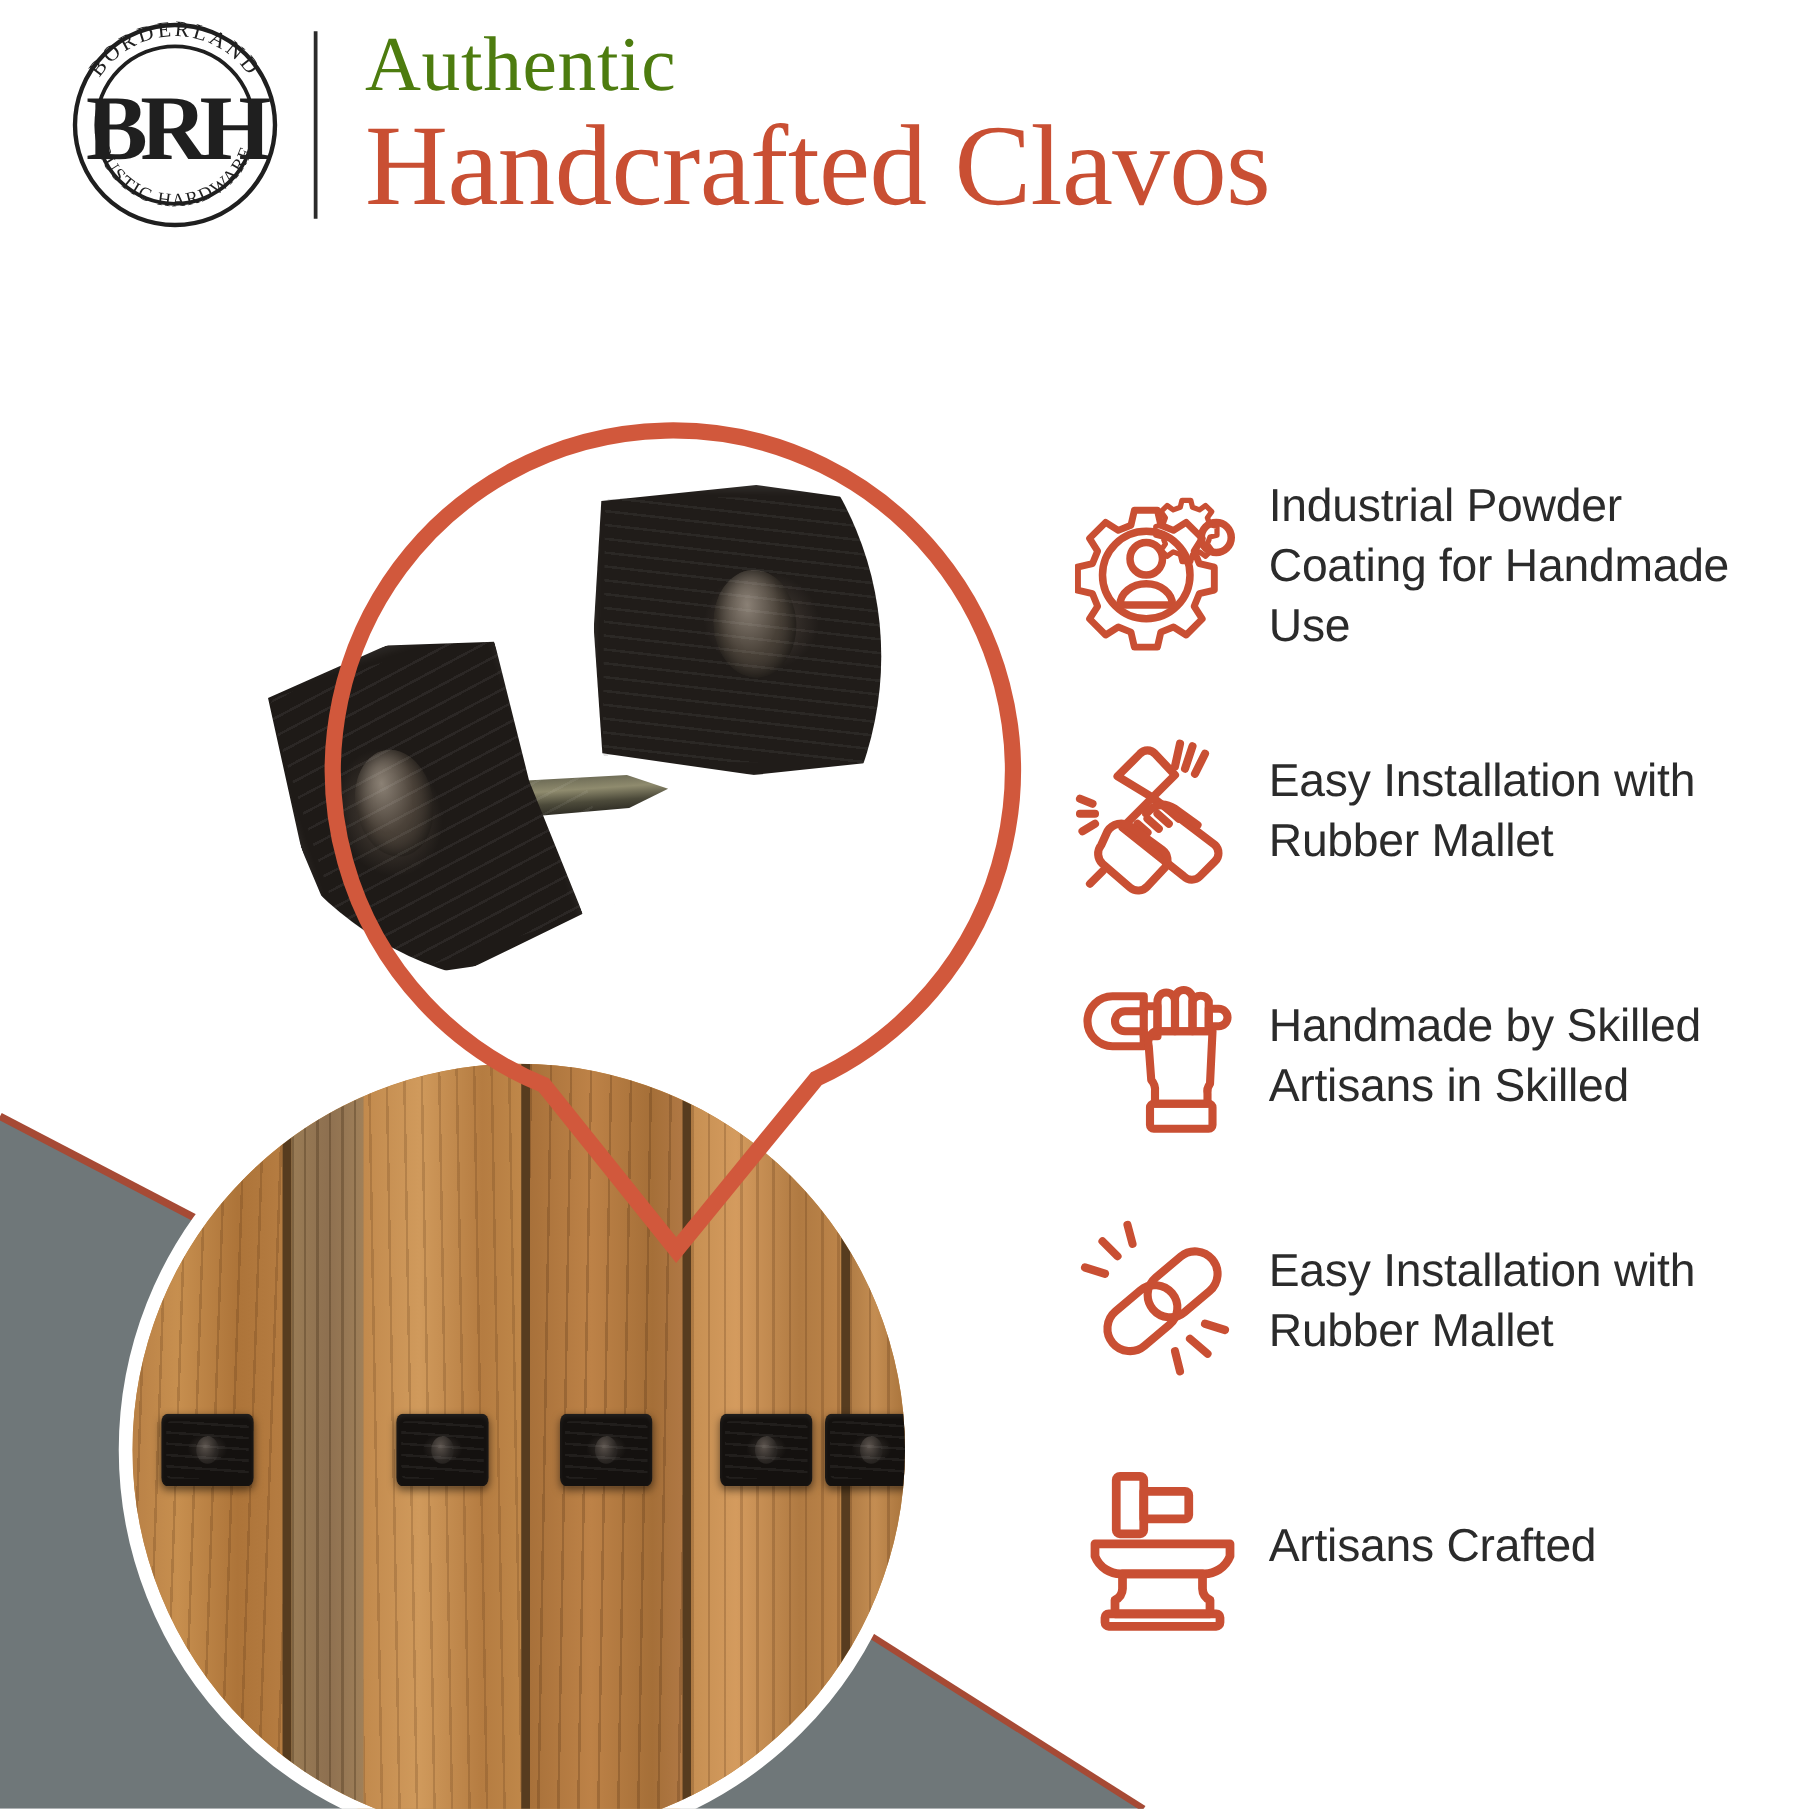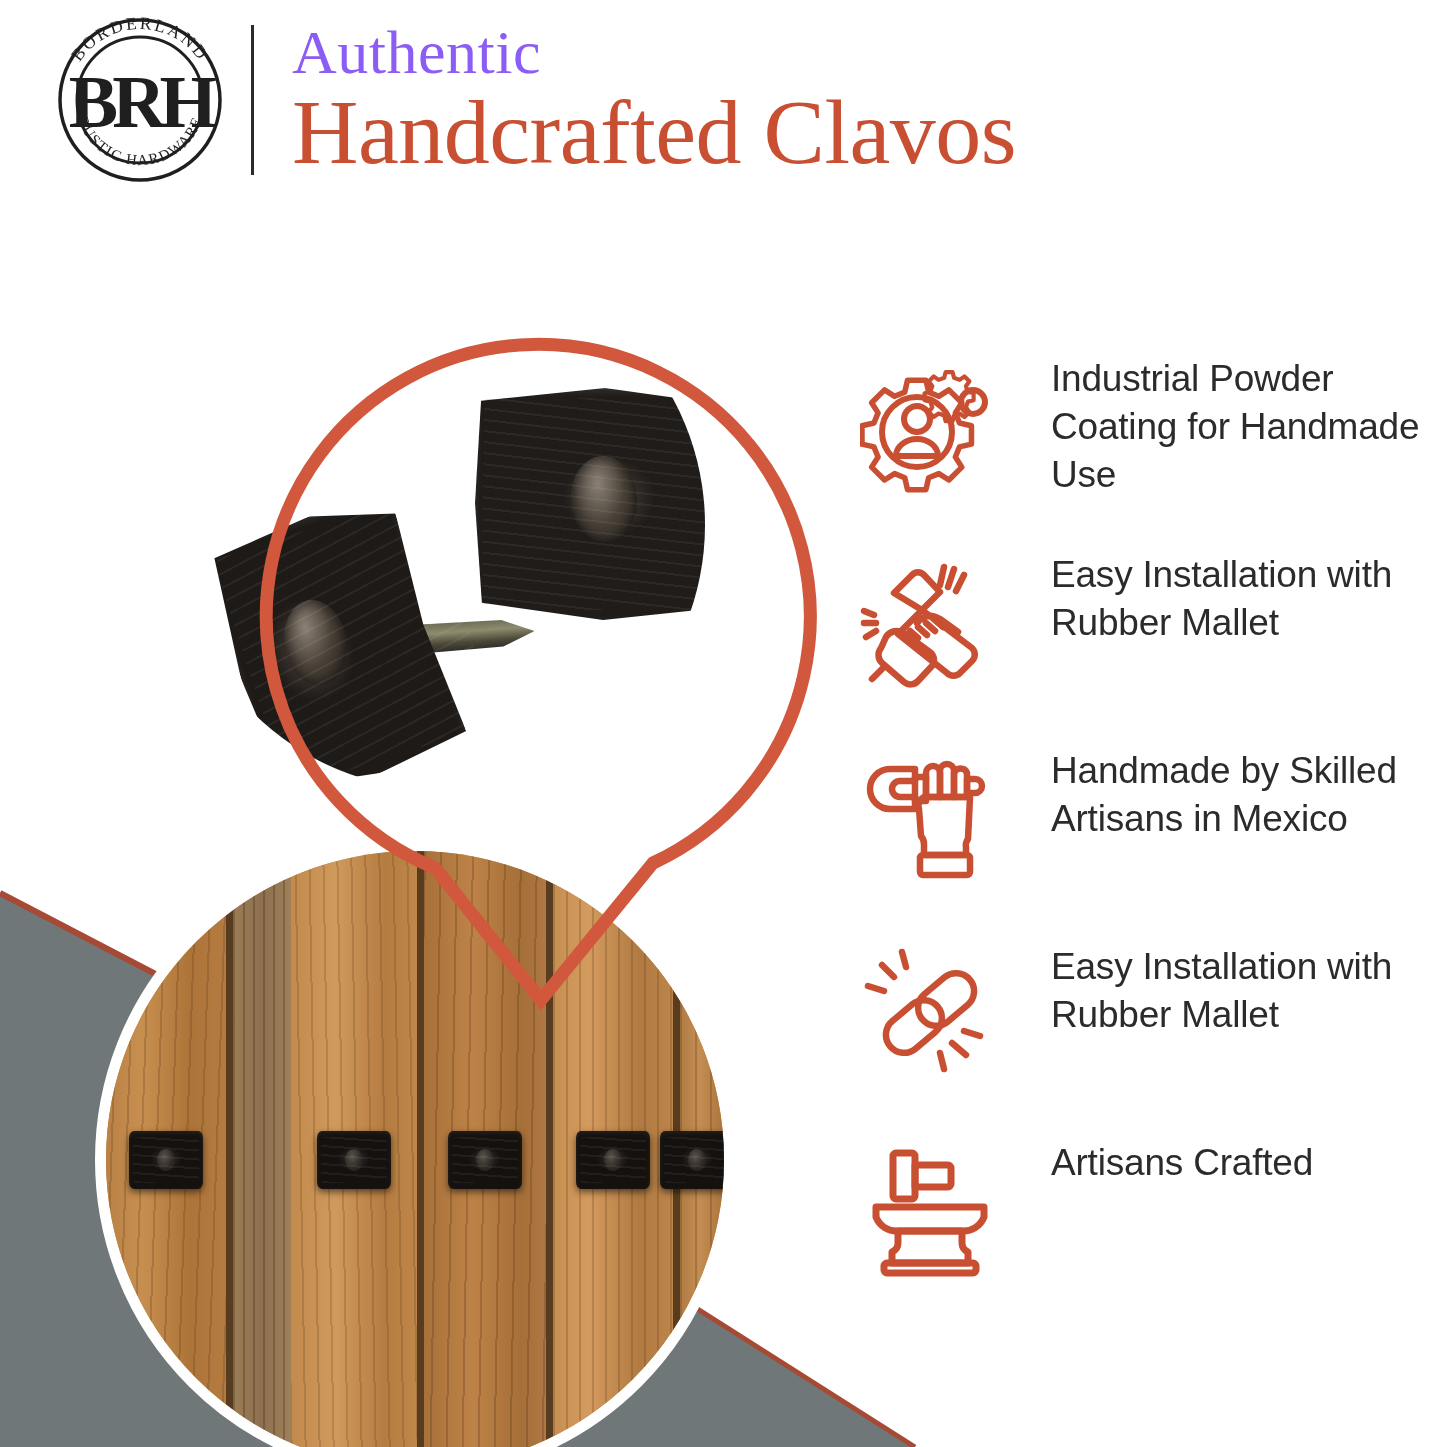--- a/index.html
+++ b/index.html
@@ -20,21 +20,21 @@
     display:flex; align-items:center; z-index:5;
   }
   #logo-badge { width:170px; height:170px; margin-left:55px; flex:0 0 auto; position:relative; }
   #logo-divider {
     width:3px; height:150px; background:#2b2b2b; margin-left:26px; margin-right:38px;
     flex:0 0 auto;
   }
   #title-block { flex:1 1 auto; padding-top:2px; }
   #title-line1 {
     font-family:"Liberation Serif", serif;
-    font-size:62px; line-height:0.98; color:#8b5cf6; letter-spacing:.5px;
+    font-size:62px; line-height:0.98; color:#4d7c0f; letter-spacing:.5px;
   }
   #title-line2 {
     font-family:"Liberation Serif", serif;
     font-weight:normal;
     font-size:92px; line-height:1.02; color:#c94f33;
     letter-spacing:-.5px; transform:scaleX(1.0); transform-origin:left center;
     margin-top:4px;
   }
 
   
@@ -152,23 +152,22 @@
     clip-path:polygon(0 0, 78% 6%, 100% 50%, 78% 94%, 0 100%);
     border-radius:3px;
     box-shadow:0 3px 6px rgba(0,0,0,.3);
   }
 
   
   #features {
     position:absolute; left:845px; top:355px; width:600px; z-index:6;
   }
   .feature {
-    display:flex; align-items:flex-start;
+    display:flex; align-items:center;
     height:196px;
-    gap:36px;
   }
   .feature-icon {
     width:170px; flex:0 0 170px;
     display:flex; align-items:center; justify-content:center;
   }
   .feature-text {
     flex:1 1 auto;
     font-size:37px; line-height:1.30; color:#2b2b2b;
     font-family:"Liberation Sans", sans-serif; font-weight:400;
     letter-spacing:-.2px;
@@ -341,21 +340,21 @@
 
         <path d="M107,32 h8 a5,5 0 0 1 0,14 h-8 z"></path>
 
         <path d="M64,50 L110,50 L108,92 a10,10 0 0 0 -2,8 L106,108 L64,108 L64,98 a12,12 0 0 0 -3,-9 L59,62 a10,10 0 0 1 5,-12 Z"></path>
 
         <rect x="60" y="108" width="50" height="20" rx="3"></rect>
       </svg>
     </div>
     <div class="feature-text">
       <div>Handmade by Skilled</div>
-      <div>Artisans in Mexico</div>
+      <div>Artisans in Skilled</div>
     </div>
   </div>
 
   <div class="feature">
     <div class="feature-icon">
       <svg width="140" height="140" viewBox="0 0 140 140" fill="none" stroke="#c94f33" stroke-width="6.5" stroke-linejoin="round" stroke-linecap="round">
         <g transform="rotate(-40 70 70)">
           <rect x="18" y="52" width="62" height="36" rx="18"></rect>
           <rect x="60" y="52" width="62" height="36" rx="18"></rect>
         </g>

